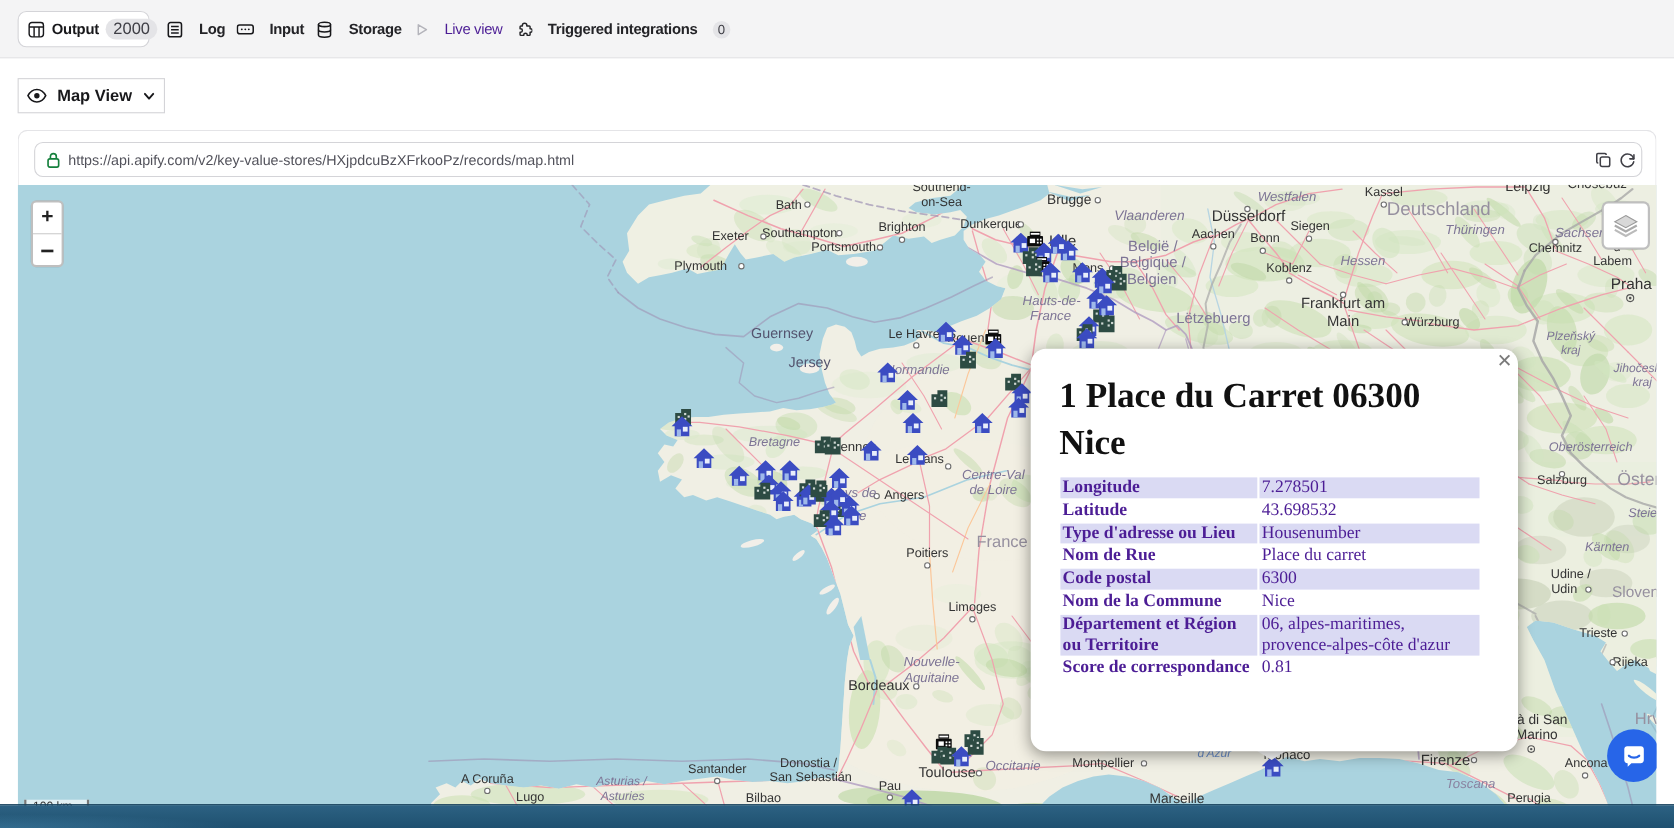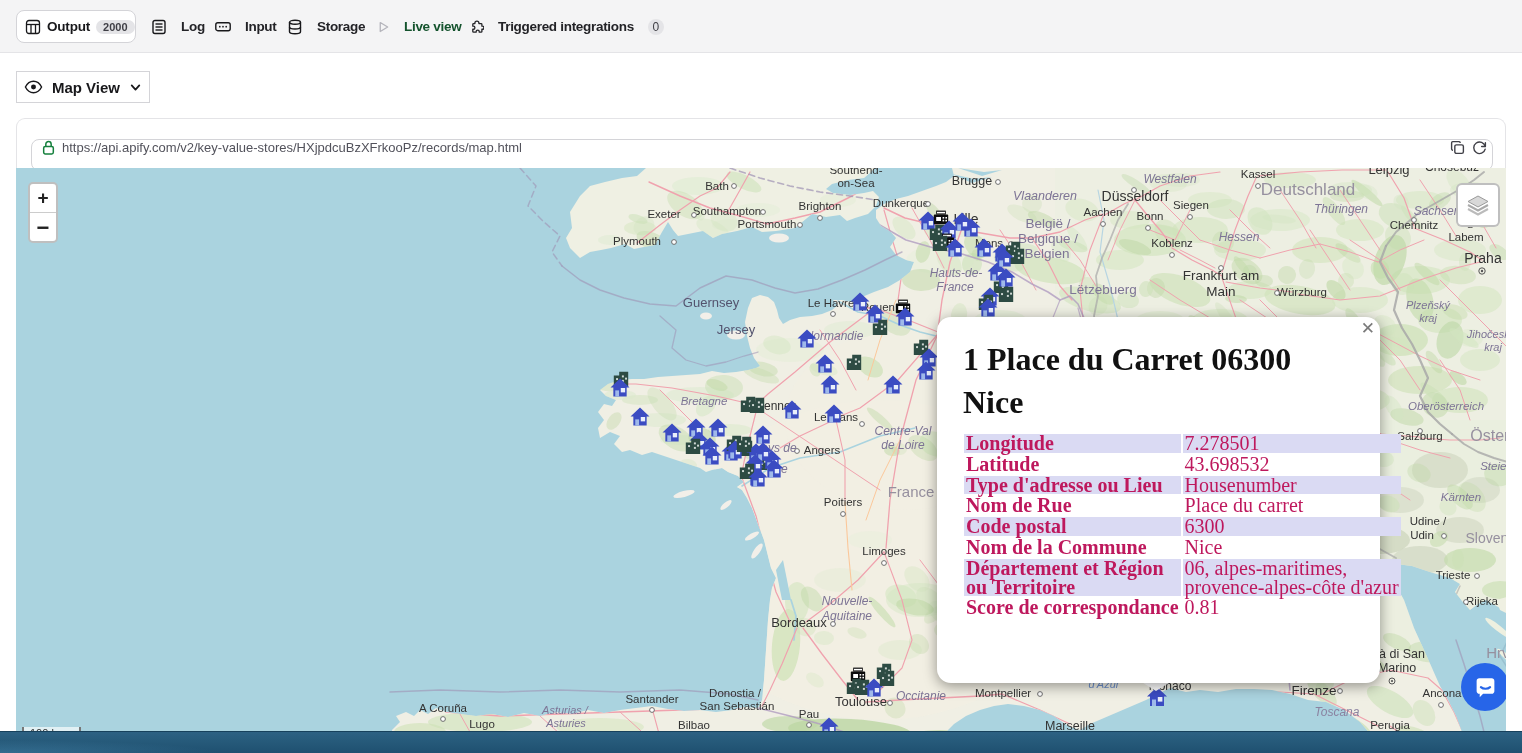--- a/index.html
+++ b/index.html
@@ -1,36 +1,36 @@
 <!DOCTYPE html>
 <html><head><meta charset="utf-8"><style>
 *{margin:0;padding:0;box-sizing:border-box}
 html,body{width:1522px;height:753px;overflow:hidden;background:#fff;font-family:"Liberation Sans",sans-serif}
 .tabbar{position:absolute;left:0;top:0;width:1522px;height:53px;background:#f4f4f5;border-bottom:1px solid #e4e4e7}
 .tab-active{position:absolute;left:16px;top:10px;width:120px;height:33px;background:#fff;border:1px solid #d4d4d8;border-radius:8px;display:flex;align-items:center;justify-content:flex-start;padding:0 8px;gap:6px}
 .tab{position:absolute;top:10px;height:33px;display:flex;align-items:center;gap:14px;color:#232327;font-size:13.5px;font-weight:600;letter-spacing:-0.3px}
 .tab svg,.tab-active svg,.mapviewbtn svg,.urlbar svg{flex:none}
-.tab.dis{color:#14532d;font-weight:700}
-.badge{background:#e4e4e7;border-radius:999px;padding:1px 7px;font-size:11px;font-weight:700;color:#3f3f46}
+.tab.dis{color:#4c1d95;font-weight:400}
+.badge{background:#e4e4e7;border-radius:999px;padding:1px 7px;font-size:15px;font-weight:400;color:#3f3f46}
 .badge0{background:#e4e4e7;border-radius:999px;width:16px;height:16px;display:flex;align-items:center;justify-content:center;font-size:12px;font-weight:400;color:#3f3f46;letter-spacing:0}
 .mapviewbtn{position:absolute;left:16px;top:71px;width:134px;height:32px;background:#fff;border:1px solid #d4d4d8;border-radius:0;display:flex;align-items:center;justify-content:center;gap:9px;font-size:15px;font-weight:600;color:#18181b}
 .panel{position:absolute;left:16px;top:118px;width:1490px;height:635px;background:#fff;border:1px solid #e4e4e7;border-bottom:none;border-radius:9px 9px 0 0}
-.urlbar{position:absolute;left:14px;top:20px;width:1462px;height:32px;border:1px solid #d4d4d8;border-radius:8px;display:flex;align-items:flex-start;padding:0 5px 0 10px;gap:7px}
+.urlbar{position:absolute;left:14px;top:10px;width:1462px;height:32px;border:1px solid #d4d4d8;border-radius:8px;display:flex;align-items:center;padding:0 5px 0 10px;gap:7px}
 .urltext{color:#52525b;font-size:13px;flex:1;white-space:nowrap;overflow:hidden}
 .mapwrap{position:absolute;left:16px;top:168px;width:1490px;height:585px;overflow:hidden}
 .zoomctl{position:absolute;left:12px;top:14px;width:30px;height:61px;background:#fff;border:2px solid rgba(0,0,0,0.25);border-radius:5px}
 .zoomctl .zi{width:26px;height:29px;display:flex;align-items:center;justify-content:center;font-size:19px;font-weight:700;color:#222;border-bottom:1px solid #ccc}
 .zoomctl .zo{width:26px;height:29px;display:flex;align-items:center;justify-content:center;font-size:22px;font-weight:700;color:#222}
 .layerctl{position:absolute;right:6px;top:15px;width:44px;height:44px;background:#fff;border:2px solid rgba(0,0,0,0.25);border-radius:6px;display:flex;align-items:center;justify-content:center}
 .scalebar{position:absolute;left:6px;top:559px;width:59px;height:16px;background:rgba(255,255,255,0.65);border:2px solid #777;border-top:none;font-size:11px;color:#333;line-height:13px;padding-left:6px;white-space:nowrap}
 .popup{position:absolute;left:921px;top:149px;width:443px;height:366px;background:#fff;border-radius:14px;box-shadow:0 3px 14px rgba(0,0,0,0.4)}
 .popuptip{position:absolute;left:1124px;top:513px;width:0;height:0;border-left:16px solid transparent;border-right:16px solid transparent;border-top:10px solid #fff}
 .popclose{position:absolute;right:5px;top:1px;font-size:17px;color:#7a7a7a;font-family:"Liberation Sans",sans-serif}
 .ptitle{position:absolute;left:26px;top:21px;width:360px;font-family:"Liberation Serif",serif;font-weight:700;font-size:32px;line-height:43px;color:#111}
-.ptable{position:absolute;left:25px;top:115px;width:385px;border-collapse:separate;border-spacing:2px;font-family:"Liberation Serif",serif;font-size:20px;color:#be185d}
+.ptable{position:absolute;left:25px;top:115px;width:385px;border-collapse:separate;border-spacing:2px;font-family:"Liberation Serif",serif;font-size:16px;color:#4c1d95}
 .ptable td{padding:0 2px;vertical-align:top;line-height:18.8px;white-space:nowrap}
 .ptable td.l{font-weight:700;width:179px}
 .ptable tr.a{background:#dadaf3}
 .intercom{position:absolute;left:1445px;top:495px;width:48px;height:48px;border-radius:50%;background:#2765e8;display:flex;align-items:center;justify-content:center}
 .bottombar{position:absolute;left:0;top:731px;width:1522px;height:22px;background:linear-gradient(180deg,#2d6183 0%,#265a7a 45%,#1f5070 100%);border-top:1.5px solid #17415c}
 .bottombar:before{content:"";position:absolute;left:0;top:8px;width:220px;height:13px;background:radial-gradient(ellipse at 0% 100%, rgba(90,160,200,0.35), rgba(90,160,200,0) 70%)}
 </style></head>
 <body>
 
 <div class="tabbar">

